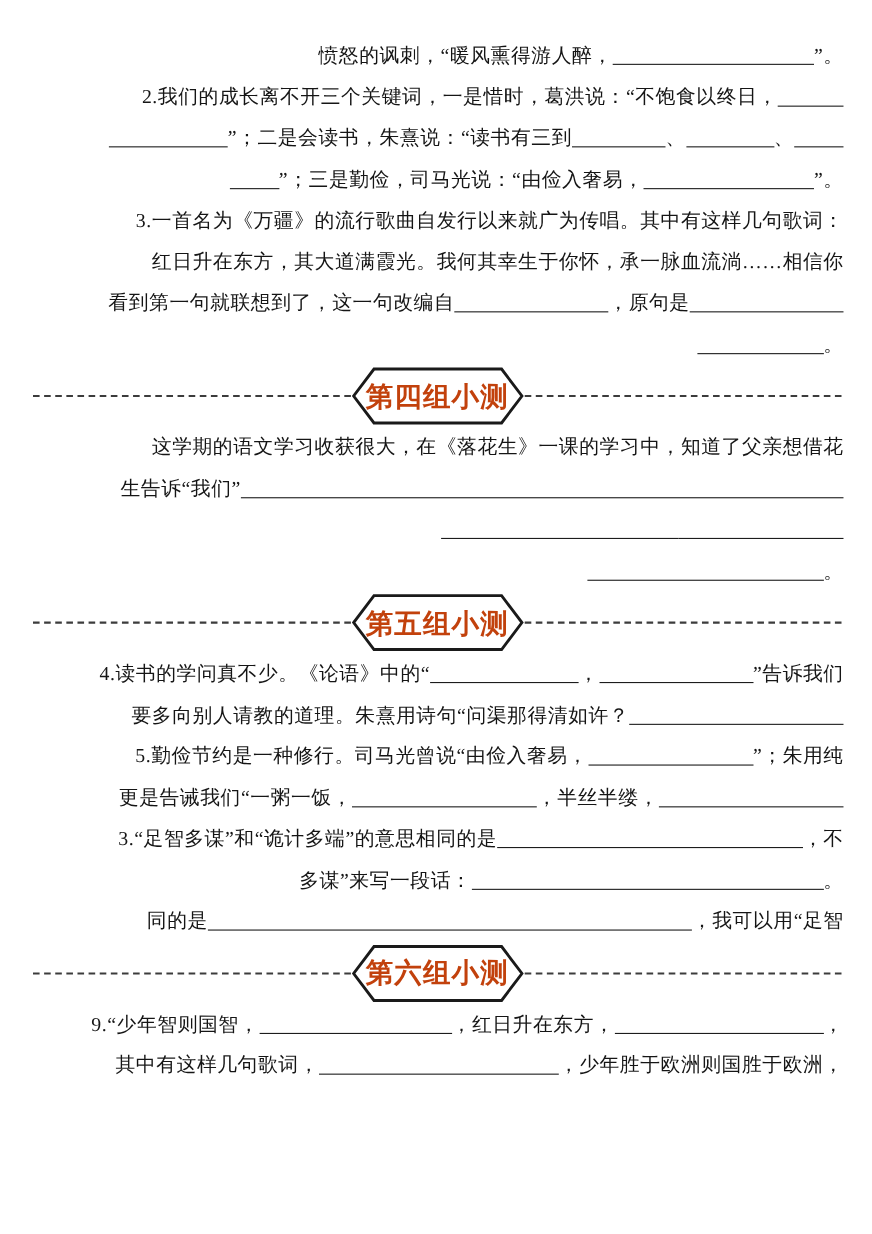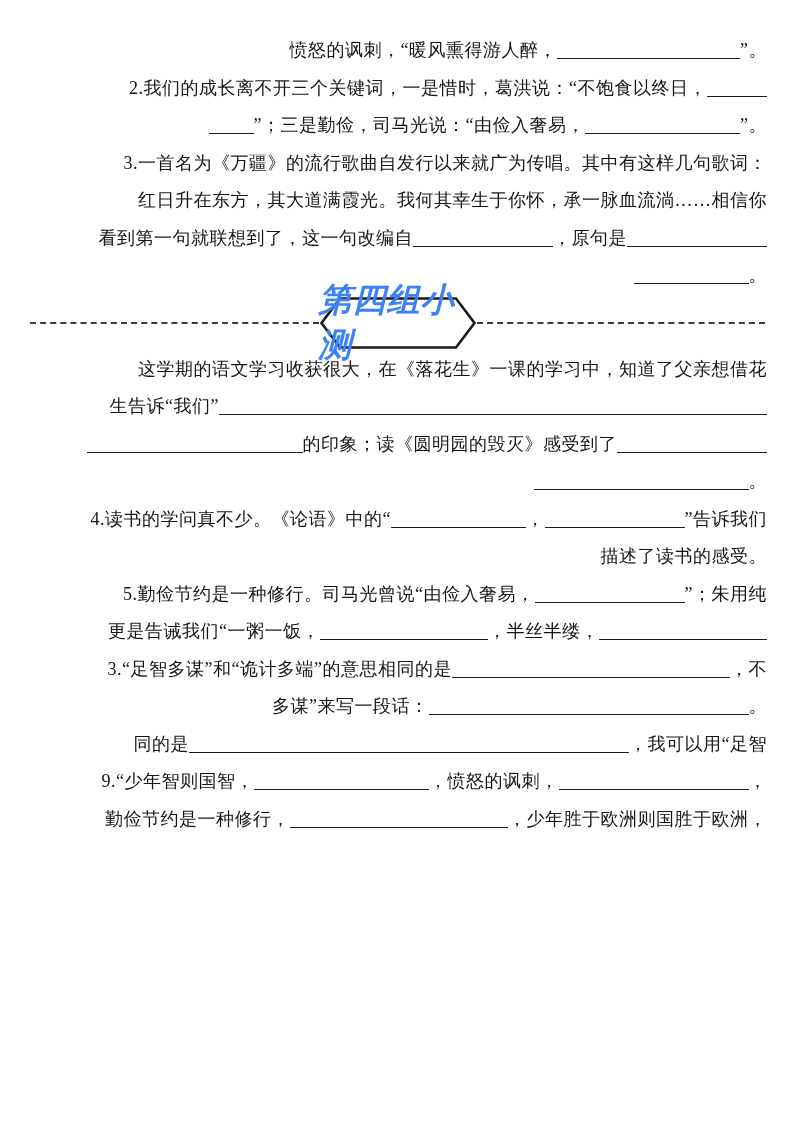--- a/index.html
+++ b/index.html
@@ -45,53 +45,73 @@
     position:relative;
     width:158px;height:54px;
     flex:0 0 auto;
   }
   .hex svg{position:absolute;left:0;top:0;}
   .hex-label{
     position:absolute;left:0;top:0;width:158px;height:54px;
     display:flex;align-items:center;justify-content:center;
     font-family:"Liberation Sans","DejaVu Sans",sans-serif;
     font-weight:900;
-    font-size:33px;
+    font-size:25px;
     letter-spacing:1px;
-    color:#3b82f6;
-    font-style:italic;
+    color:#c2410c;
   }
 </style>
 </head>
 <body>
 
 <main class="page">
     <div class="line indent"><span>愤怒的讽刺，“暖风熏得游人醉，</span><span class="blank" style="width: 183px;"></span><span>”。</span></div>
     <div class="line"><span>2.我们的成长离不开三个关键词，一是惜时，葛洪说：“不饱食以终日，</span><span class="blank" style="width: 60px;"></span></div>
+    <div class="line indent"><span class="blank" style="width: 108px;"></span><span>”；二是会读书，朱熹说：“读书有三到</span><span class="blank" style="width: 85px;"></span><span>、</span><span class="blank" style="width: 80px;"></span><span>、</span><span class="blank" style="width: 45px;"></span></div>
     <div class="line indent"><span class="blank" style="width: 45px;"></span><span>”；三是勤俭，司马光说：“由俭入奢易，</span><span class="blank" style="width: 155px;"></span><span>”。</span></div>
     <div class="line"><span>3.一首名为《万疆》的流行歌曲自发行以来就广为传唱。其中有这样几句歌词：</span></div>
     <div class="line indent"><span>红日升在东方，其大道满霞光。我何其幸生于你怀，承一脉血流淌……相信你</span></div>
     <div class="line indent"><span>看到第一句就联想到了，这一句改编自</span><span class="blank" style="width: 140px;"></span><span>，原句是</span><span class="blank" style="width: 140px;"></span></div>
     <div class="line indent"><span class="blank" style="width: 115px;"></span><span>。</span></div>
     <div class="badge-row">
       <div class="dash"></div>
       <div class="hex">
         <svg width="158" height="54" viewBox="0 0 158 54">
           <polygon points="21,2.5 137,2.5 155.5,27 137,51.5 21,51.5 2.5,27" fill="#ffffff" stroke="#1a1a1a" stroke-width="2.6"></polygon>
         </svg>
         <span class="hex-label">第四组小测</span>
       </div>
       <div class="dash"></div>
     </div>
     <div class="line"><span>这学期的语文学习收获很大，在《落花生》一课的学习中，知道了父亲想借花</span></div>
     <div class="line indent"><span>生告诉“我们”</span><span class="blank" style="width: 548px;"></span></div>
-    <div class="line indent"><span class="blank" style="width: 216px;"></span><span>的印象；读《圆明园的毁灭》感受到了</span><span class="blank" style="width: 150px;"></span></div>
+    <div class="line indent"><span class="blank" style="width: 216px;"></span><span class="blank" style="width: 150px;"></span></div>
     <div class="line indent"><span class="blank" style="width: 215px;"></span><span>。</span></div>
+    <div class="badge-row">
+      <div class="dash"></div>
+      <div class="hex">
+        <svg width="158" height="54" viewBox="0 0 158 54">
+          <polygon points="21,2.5 137,2.5 155.5,27 137,51.5 21,51.5 2.5,27" fill="#ffffff" stroke="#1a1a1a" stroke-width="2.6"></polygon>
+        </svg>
+        <span class="hex-label">第五组小测</span>
+      </div>
+      <div class="dash"></div>
+    </div>
     <div class="line"><span>4.读书的学问真不少。《论语》中的“</span><span class="blank" style="width: 135px;"></span><span>，</span><span class="blank" style="width: 140px;"></span><span>”告诉我们</span></div>
-    <div class="line indent"><span>描述了读书的感受。</span></div>
+    <div class="line indent"><span>要多向别人请教的道理。朱熹用诗句“问渠那得清如许？</span><span class="blank" style="width: 195px;"></span></div>
     <div class="line"><span>5.勤俭节约是一种修行。司马光曾说“由俭入奢易，</span><span class="blank" style="width: 150px;"></span><span>”；朱用纯</span></div>
     <div class="line indent"><span>更是告诫我们“一粥一饭，</span><span class="blank" style="width: 168px;"></span><span>，半丝半缕，</span><span class="blank" style="width: 168px;"></span></div>
     <div class="line"><span>3.“足智多谋”和“诡计多端”的意思相同的是</span><span class="blank" style="width: 278px;"></span><span>，不</span></div>
     <div class="line indent"><span>多谋”来写一段话：</span><span class="blank" style="width: 320px;"></span><span>。</span></div>
     <div class="line indent"><span>同的是</span><span class="blank" style="width: 440px;"></span><span>，我可以用“足智</span></div>
-    <div class="line"><span>9.“少年智则国智，</span><span class="blank" style="width: 175px;"></span><span>，愤怒的讽刺，</span><span class="blank" style="width: 190px;"></span><span>，</span></div>
-    <div class="line indent"><span>勤俭节约是一种修行，</span><span class="blank" style="width: 218px;"></span><span>，少年胜于欧洲则国胜于欧洲，</span></div>
+    <div class="badge-row">
+      <div class="dash"></div>
+      <div class="hex">
+        <svg width="158" height="54" viewBox="0 0 158 54">
+          <polygon points="21,2.5 137,2.5 155.5,27 137,51.5 21,51.5 2.5,27" fill="#ffffff" stroke="#1a1a1a" stroke-width="2.6"></polygon>
+        </svg>
+        <span class="hex-label">第六组小测</span>
+      </div>
+      <div class="dash"></div>
+    </div>
+    <div class="line"><span>9.“少年智则国智，</span><span class="blank" style="width: 175px;"></span><span>，红日升在东方，</span><span class="blank" style="width: 190px;"></span><span>，</span></div>
+    <div class="line indent"><span>其中有这样几句歌词，</span><span class="blank" style="width: 218px;"></span><span>，少年胜于欧洲则国胜于欧洲，</span></div>
   </main>
 
 </body></html>

